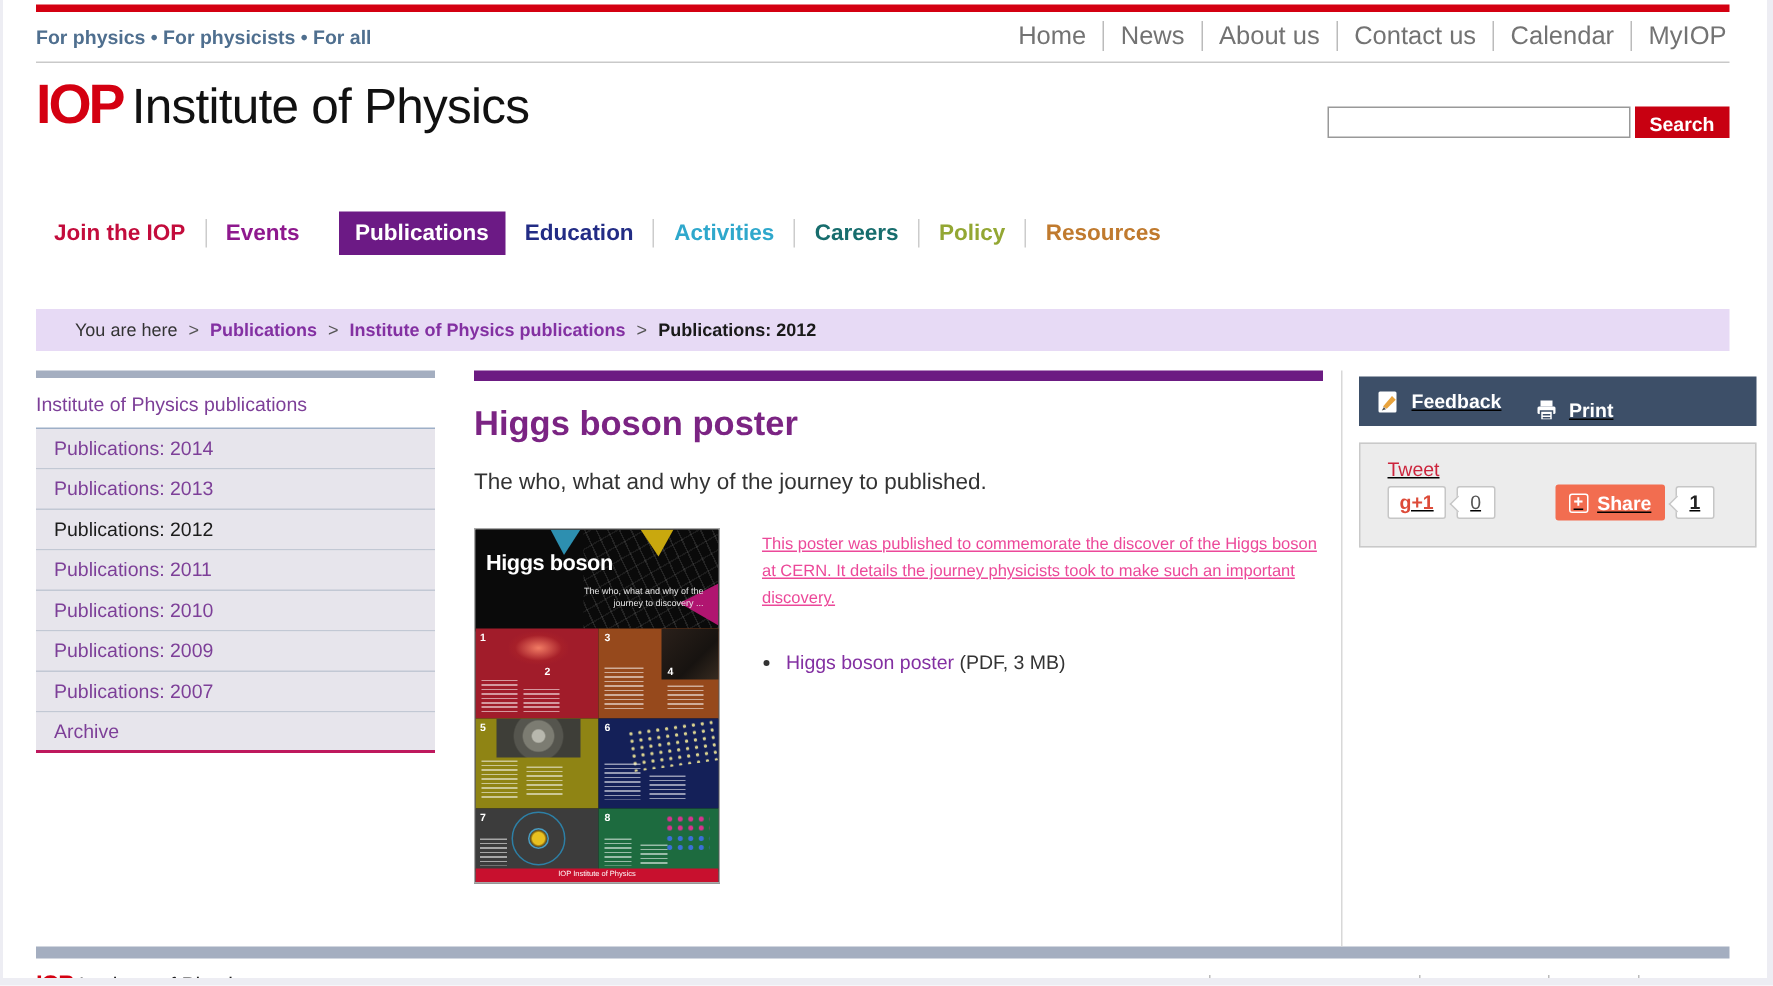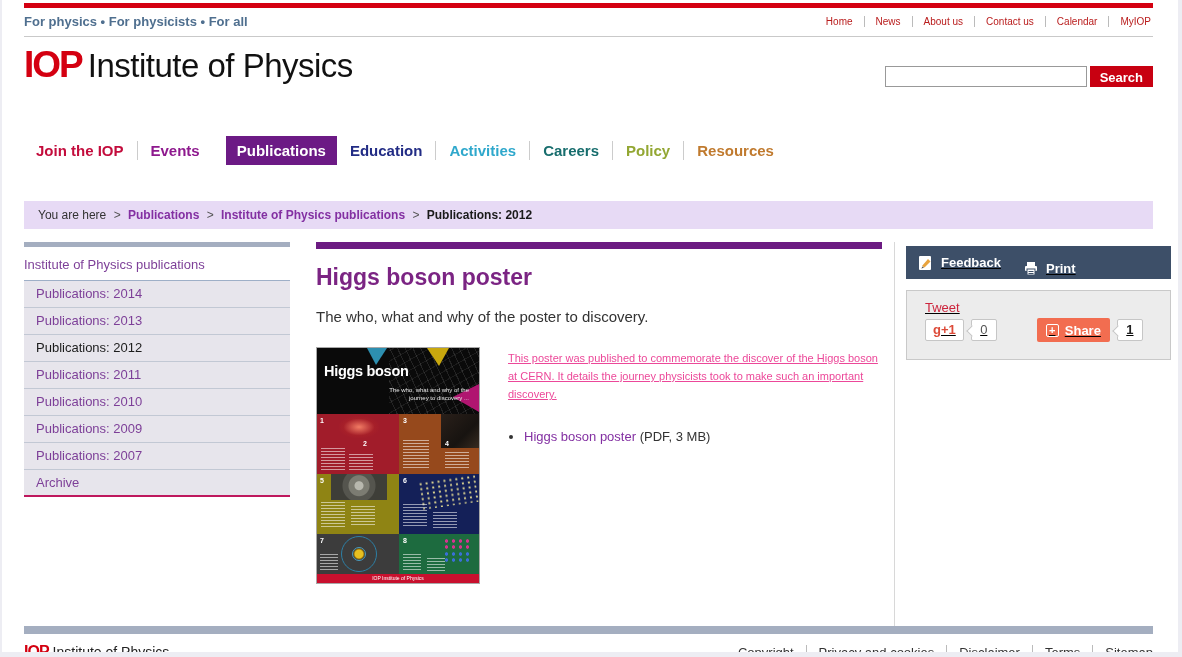--- a/index.html
+++ b/index.html
@@ -12,21 +12,21 @@
   }
   .page { width:1176px; height:652px; margin-left:2px; background:#fff; overflow:hidden; }
   .shell { padding:0 25px 0 22px; }
 
   
   .red-top { height:5px; background:#d40011; margin:3px 25px 0 22px; }
 
   
   .topbar-row { display:flex; justify-content:space-between; align-items:center; padding:6px 0 7px; border-bottom:1px solid #c9c9c9; }
   .tagline { color:#4f6f8f; font-weight:bold; font-size:13px; }
-  .toplinks { display:flex; font-size:10px; color:#b91c1c; }
+  .toplinks { display:flex; font-size:17px; color:#737373; }
   .toplink { padding:0 11px; border-left:1px solid #bbb; cursor:pointer; }
   .toplink:first-child { border-left:none; }
   .toplink:last-child { padding-right:2px; }
 
   
   .header-row { display:flex; justify-content:space-between; padding-top:7px; height:66px; }
   .logo { white-space:nowrap; letter-spacing:-0.5px; }
   .logo-iop { color:#d40011; font-weight:bold; font-size:37px; letter-spacing:-2px; }
   .logo-name { color:#111; font-size:33px; margin-left:6px; }
   .search { margin-top:6px; display:flex; align-items:center; }
@@ -41,21 +41,21 @@
   .nav-events { color:#8e198e; }
   .nav-pubs { color:#fff; background:#6c1a85; padding:6px 11px; border-left:none; margin-left:13px; }
   .nav-pubs + .nav-item { border-left:none; }
   .nav-edu { color:#222c85; }
   .nav-act { color:#2fa8cc; }
   .nav-careers { color:#176d6d; }
   .nav-policy { color:#93a733; }
   .nav-res { color:#c07a2e; }
 
   
-  .breadcrumb { margin-top:36px; background:#e7daf5; padding:7px 14px; font-size:12px; color:#333; }
+  .breadcrumb { margin-top:36px; background:#e7daf5; padding:7px 26px; font-size:12px; color:#333; }
   .crumb-link { color:#8330a2; font-weight:bold; cursor:pointer; }
   .crumb-sep { margin:0 4px; color:#555; }
   .crumb-current { font-weight:bold; color:#1a1a1a; }
 
   
   .content { display:flex; margin-top:13px; min-height:384px; align-items:stretch; }
 
   
   .sidebar { width:266px; flex-shrink:0; }
   .sidebar-topbar { height:5px; background:#a4aec0; }
@@ -200,21 +200,21 @@
         <div class="sidebar-item">Publications: 2011</div>
         <div class="sidebar-item">Publications: 2010</div>
         <div class="sidebar-item">Publications: 2009</div>
         <div class="sidebar-item">Publications: 2007</div>
         <div class="sidebar-item">Archive</div>
       </div>
 
       <div class="main-col">
         <div class="main-topbar"></div>
         <h1 class="page-title">Higgs boson poster</h1>
-        <div class="page-subtitle">The who, what and why of the poster to discovery.</div>
+        <div class="page-subtitle">The who, what and why of the journey to published.</div>
 
         <div class="main-row">
 
           <div class="poster">
             <div class="p-head">
               <div class="p-grid"></div>
               <div class="tri-cyan"></div>
               <div class="tri-yellow"></div>
               <div class="tri-magenta"></div>
               <div class="p-title">Higgs boson</div>

